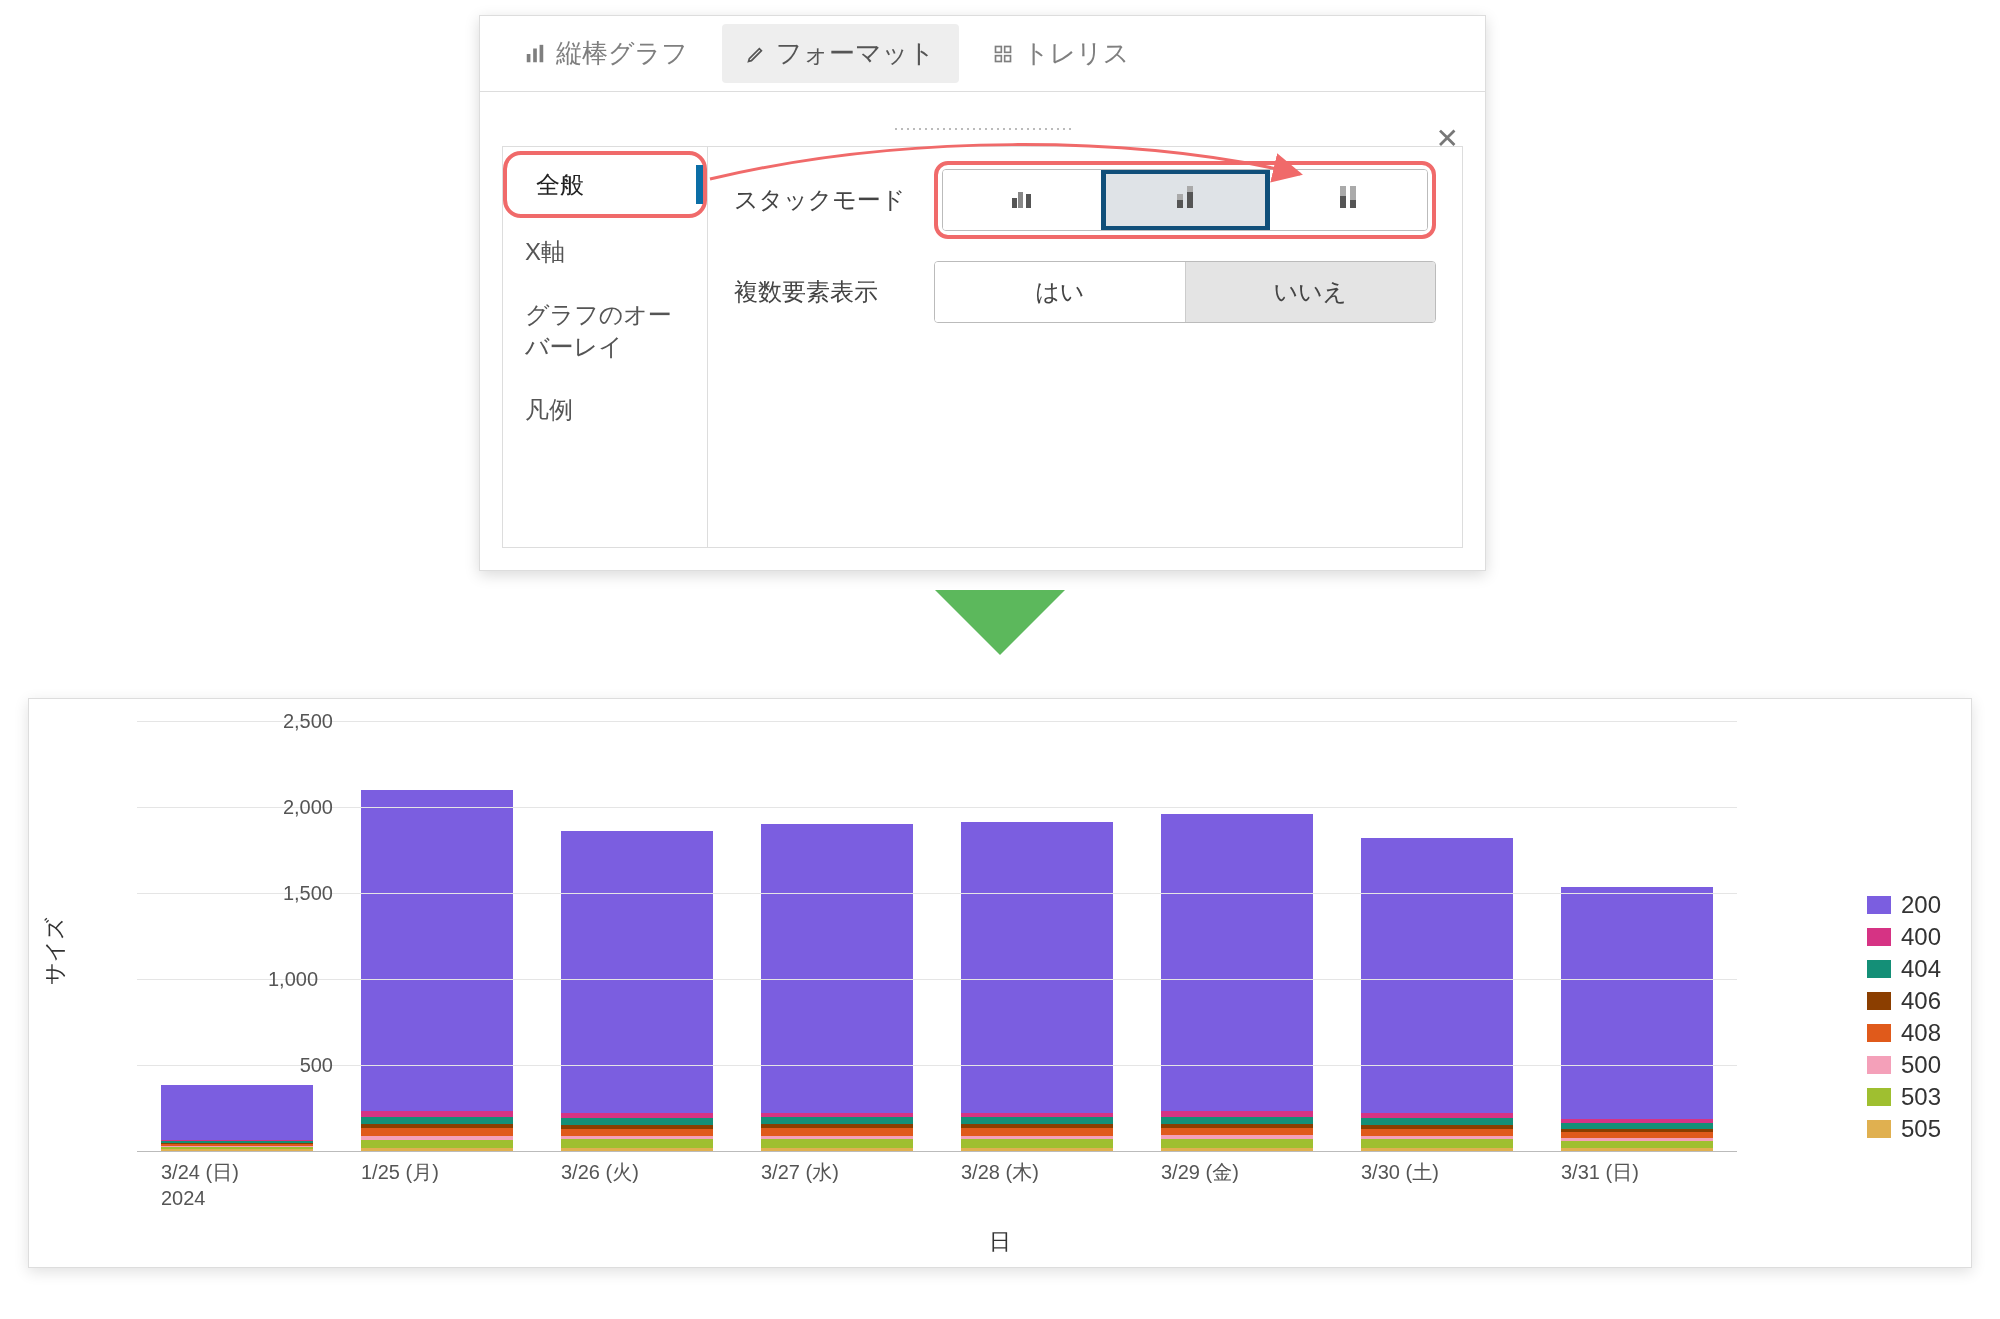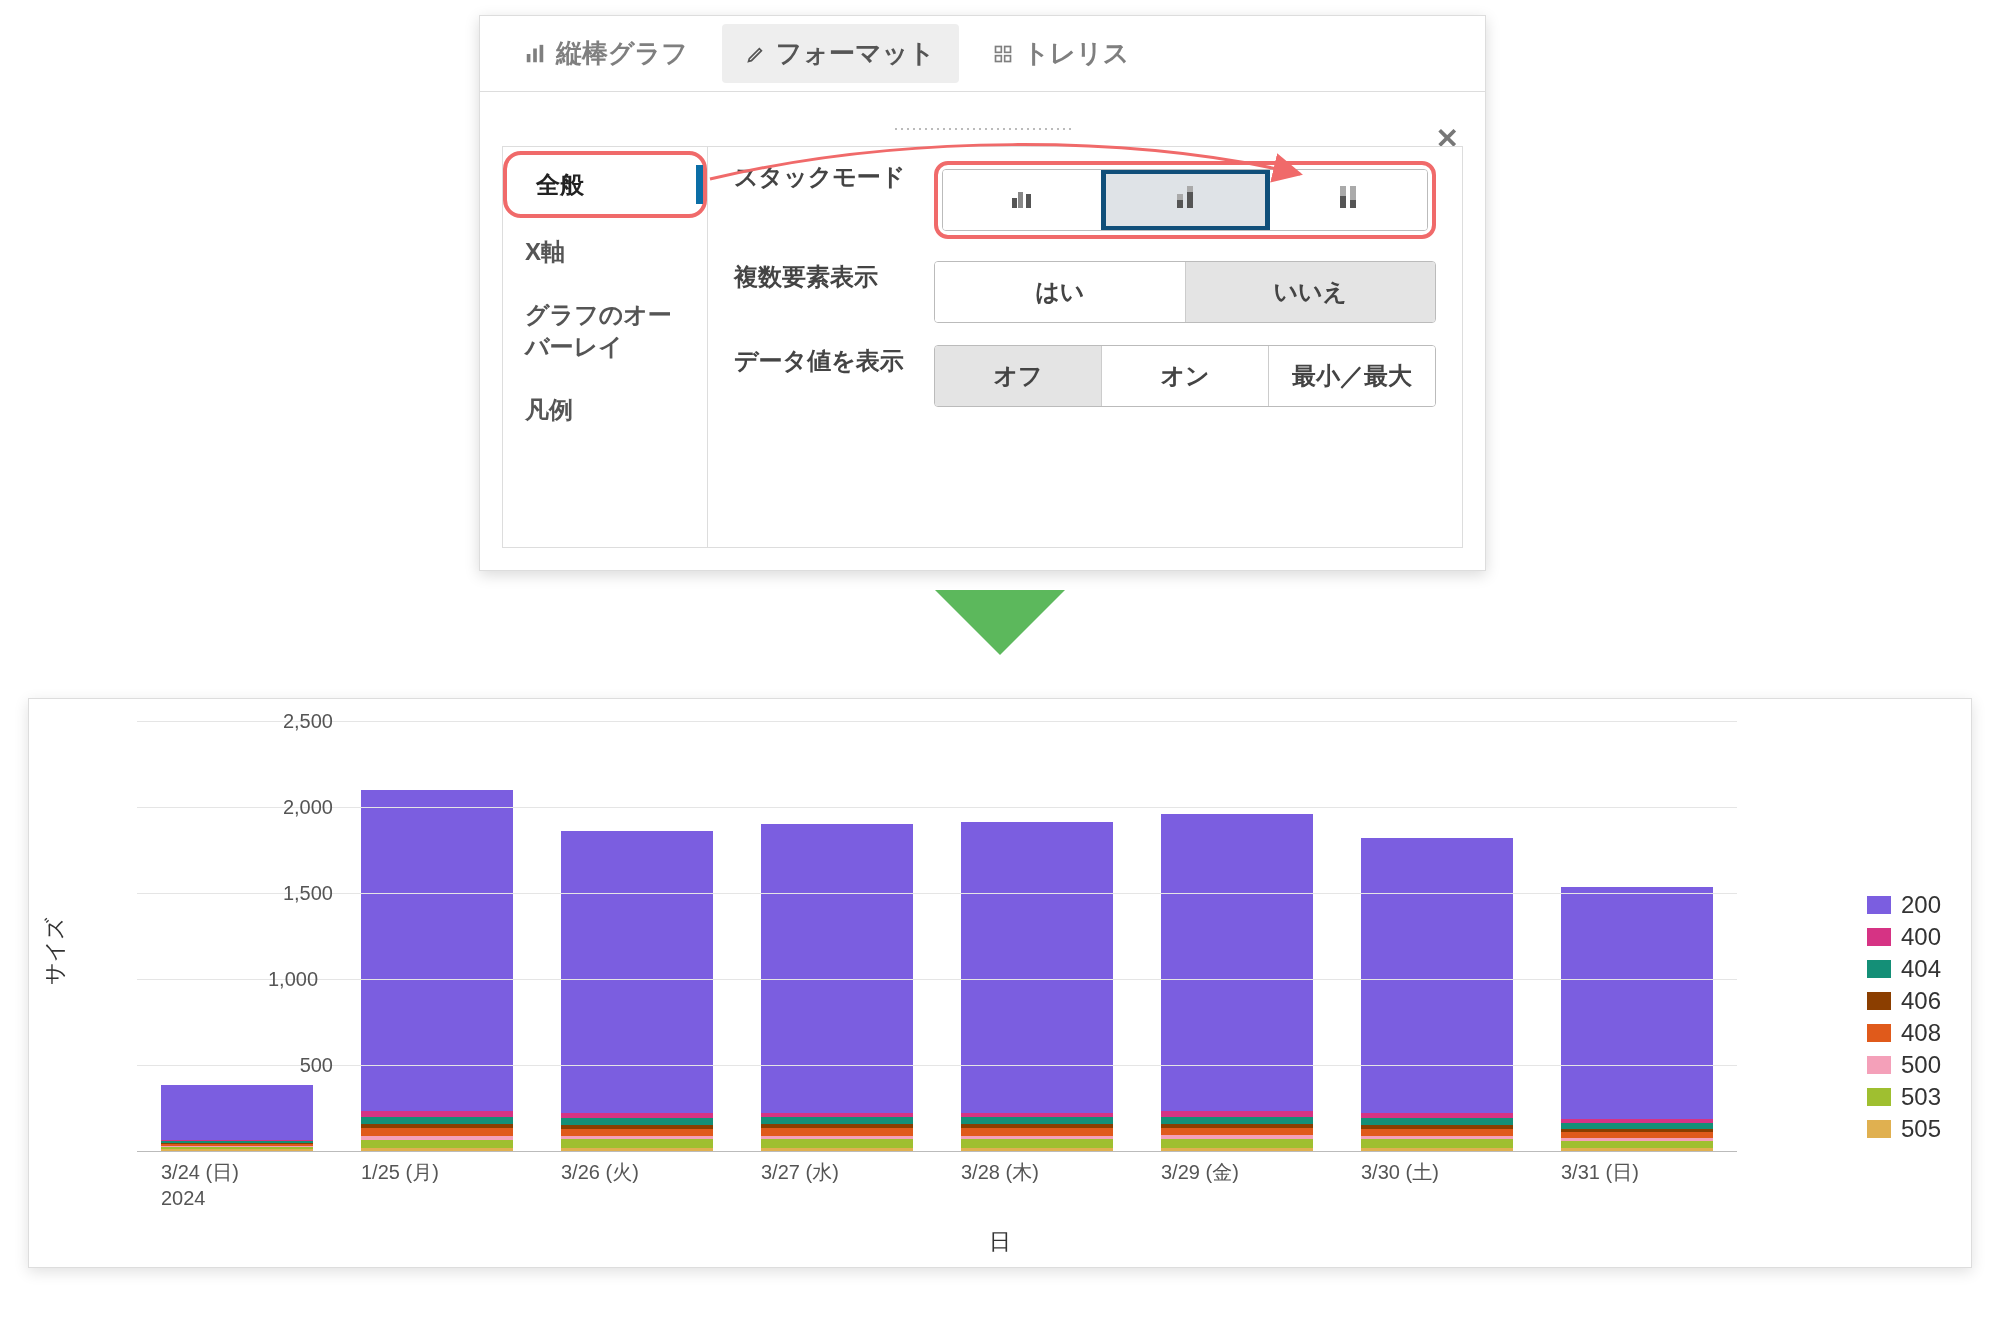--- a/index.html
+++ b/index.html
@@ -15,21 +15,20 @@
   
   .panel {
     position: absolute;
     left: 479px;
     top: 15px;
     width: 1007px;
     height: 556px;
     border: 1px solid #ddd;
     background: #fff;
     box-shadow: 0 4px 14px rgba(0,0,0,0.15);
-    font-weight: bold;
   }
   .panel-tabs {
     display: flex;
     align-items: center;
     height: 76px;
     border-bottom: 1px solid #ddd;
     padding: 0 20px;
     gap: 10px;
   }
   .ptab {
@@ -107,21 +106,21 @@
 
   .settings-area {
     flex: 1;
     padding: 14px 26px;
     display: flex;
     flex-direction: column;
     gap: 22px;
   }
   .row {
     display: flex;
-    align-items: flex-start;
+    align-items: center;
   }
   .row-label {
     width: 200px;
     font-size: 24px;
     color: #444;
   }
   .btn-group {
     display: flex;
     border: 1px solid #bbb;
     border-radius: 4px;
@@ -374,34 +373,20 @@
         <div class="btn-group">
           <div class="seg">
             <span>はい</span>
           </div>
           <div class="seg sel">
             <span>いいえ</span>
           </div>
         </div>
       </div>
 
-      <div class="row">
-        <div class="row-label">データ値を表示</div>
-        <div class="btn-group">
-          <div class="seg sel">
-            <span>オフ</span>
-          </div>
-          <div class="seg">
-            <span>オン</span>
-          </div>
-          <div class="seg">
-            <span>最小／最大</span>
-          </div>
-        </div>
-      </div>
     </div>
   </div>
 
   <svg class="annot-arrow" style="left:200px; top:108px; width:640px; height:80px;">
     <defs>
       <marker id="ah" markerWidth="12" markerHeight="12" refX="9" refY="5" orient="auto">
         <path d="M0,0 L10,5 L0,10 z" fill="#f06a6a"></path>
       </marker>
     </defs>
     <path d="M 30 55 C 220 10, 450 10, 620 50" stroke="#f06a6a" stroke-width="3" fill="none" marker-end="url(#ah)"></path>

